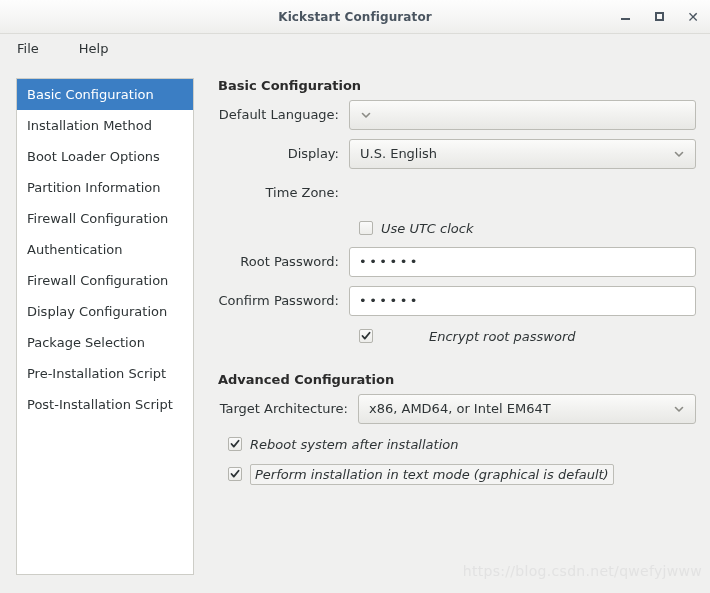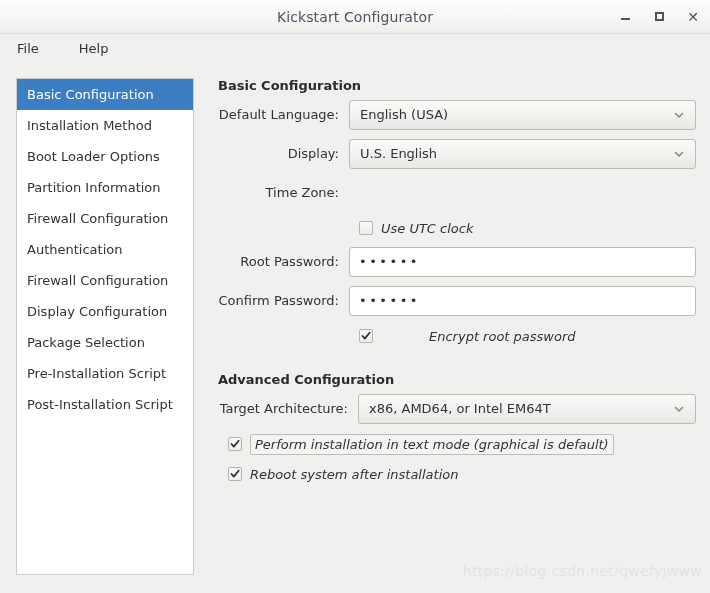--- a/index.html
+++ b/index.html
@@ -21,22 +21,22 @@
   .titlebar {
     position: relative;
     height: 33px;
     background: linear-gradient(to bottom, #fdfdfd 0%, #f6f6f5 55%, #eeeeec 100%);
     border-bottom: 1px solid #dcdcd8;
     display: flex;
     align-items: center;
     justify-content: center;
   }
   .window-title {
-    font-size: 14px;
-    font-weight: normal;
+    font-size: 12px;
+    font-weight: bold;
     color: #4a5560;
     letter-spacing: 0.1px;
     text-align: right;
   }
   .win-controls {
     position: absolute;
     right: 6px;
     top: 0;
     height: 33px;
     display: flex;
@@ -293,21 +293,20 @@
     <div class="side-item">Post-Installation Script</div>
   </div>
 
   <div class="pane">
 
     <div class="section-title">Basic Configuration</div>
 
     <div class="row">
       <div class="row-label lbl-w">Default Language:</div>
       <div class="combo">
-        <span class="combo-value">English (USA)</span>
         <span class="chev">
           <svg width="12" height="12" viewBox="0 0 12 12">
               <path d="M2.5 4.5 L6 8 L9.5 4.5" fill="none" stroke="#8b8b85" stroke-width="1.6" stroke-linecap="round" stroke-linejoin="round"></path>
             </svg>
         </span>
       </div>
     </div>
 
     <div class="row">
       <div class="row-label lbl-w">Display:</div>
@@ -366,28 +365,28 @@
         </span>
       </div>
     </div>
 
     <div class="checkrow adv">
       <span class="cbox">
         <svg width="10" height="10" viewBox="0 0 10 10">
             <path d="M1.5 5 L3.8 7.6 L8.6 1.8" fill="none" stroke="#2e3436" stroke-width="1.8" stroke-linecap="round" stroke-linejoin="round"></path>
           </svg>
       </span>
-      <span class="check-label focused">Perform installation in text mode (graphical is default)</span>
+      <span class="check-label">Reboot system after installation</span>
     </div>
 
     <div class="checkrow adv">
       <span class="cbox">
         <svg width="10" height="10" viewBox="0 0 10 10">
             <path d="M1.5 5 L3.8 7.6 L8.6 1.8" fill="none" stroke="#2e3436" stroke-width="1.8" stroke-linecap="round" stroke-linejoin="round"></path>
           </svg>
       </span>
-      <span class="check-label">Reboot system after installation</span>
+      <span class="check-label focused">Perform installation in text mode (graphical is default)</span>
     </div>
 
   </div>
 </div>
 
 <div class="watermark">https://blog.csdn.net/qwefyjwww</div>
 
 </body></html>

